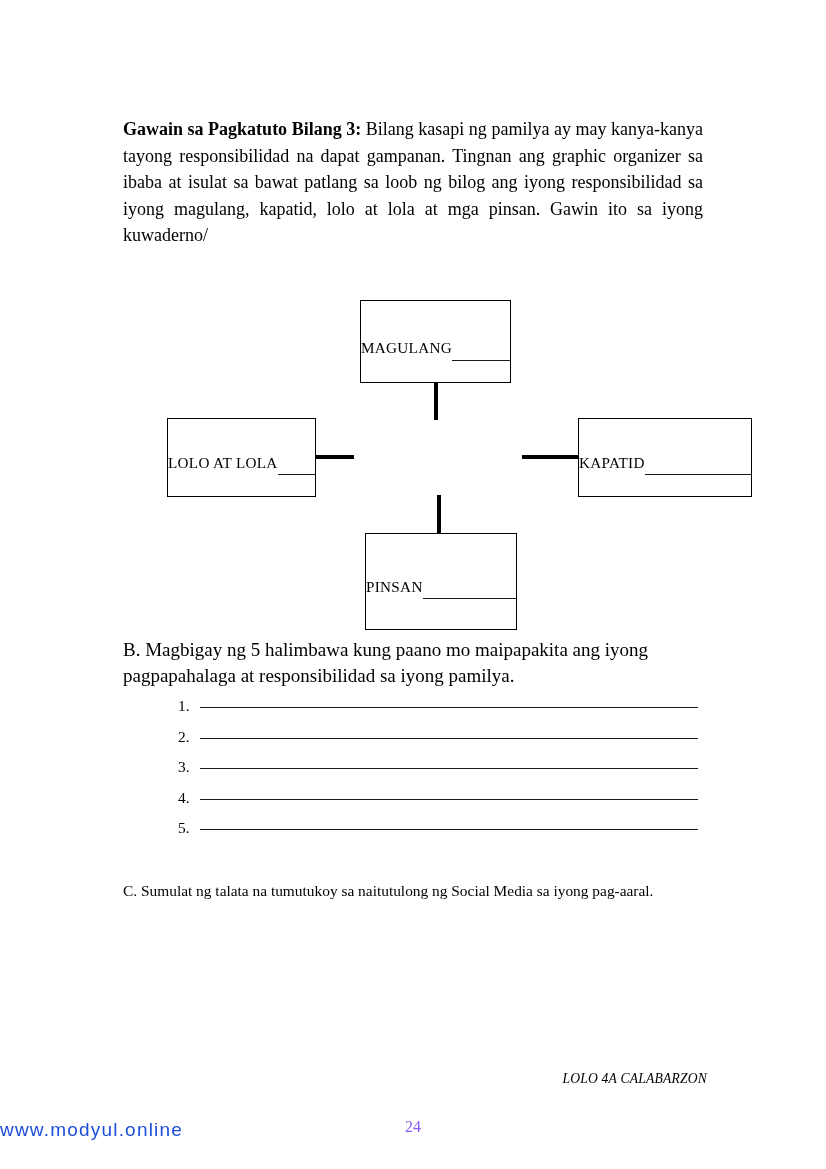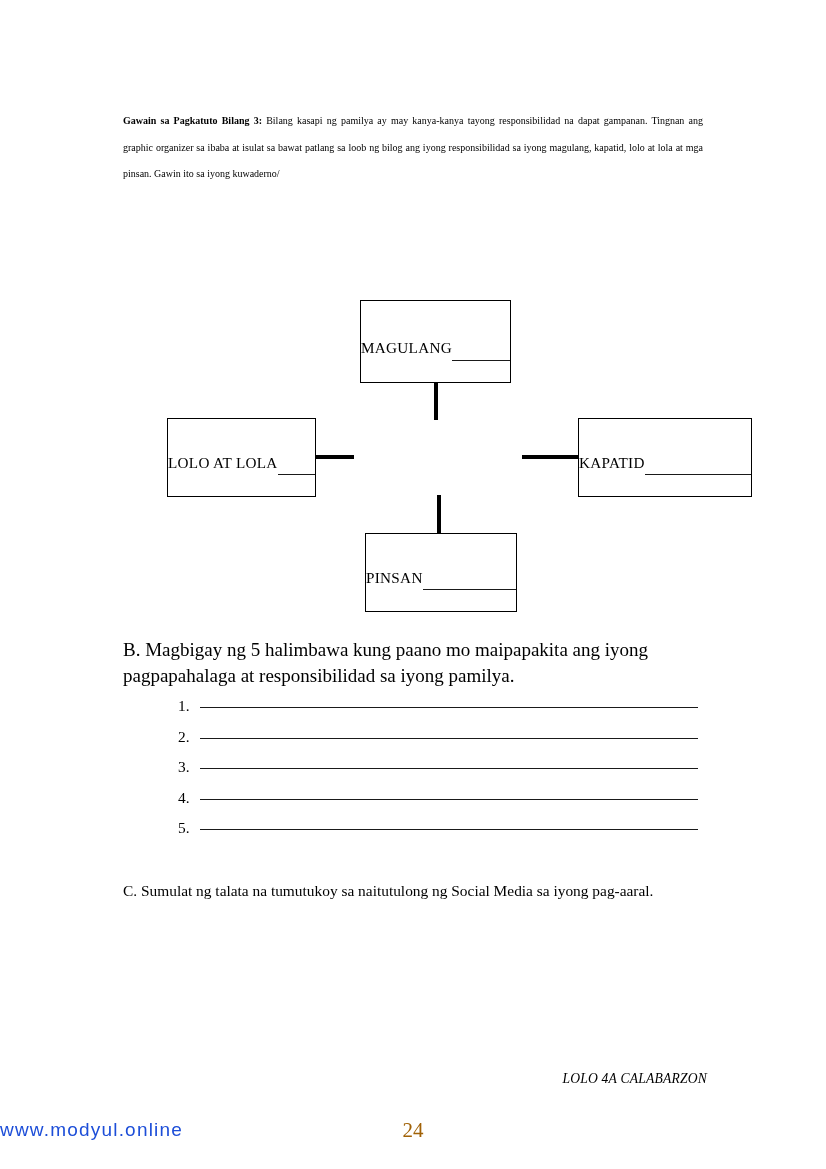--- a/index.html
+++ b/index.html
@@ -15,21 +15,21 @@
     color: #000000;
     overflow: hidden;
   }
 
   
   .intro {
     position: absolute;
     left: 123px;
     top: 98px;
     width: 580px;
-    font-size: 10px;
+    font-size: 18px;
     line-height: 26.5px;
     text-align: justify;
     text-justify: inter-word;
   }
   .intro .lead {
     font-weight: bold;
   }
 
   
   .organizer {
@@ -76,21 +76,21 @@
   }
   .node-lolo .blank { width: 112px; margin-top: 23px; }
 
   .node-kapatid {
     left: 578px; top: 418px; width: 174px; height: 79px;
     padding-top: 10px;
   }
   .node-kapatid .blank { width: 112px; margin-top: 23px; }
 
   .node-pinsan {
-    left: 365px; top: 533px; width: 152px; height: 79px;
+    left: 365px; top: 533px; width: 152px; height: 97px;
     padding-top: 10px;
   }
   .node-pinsan .blank { width: 100px; margin-top: 23px; }
 
   
   .node-center {
     left: 352px; top: 418px; width: 172px; height: 79px;
     border: 2.6px solid #000000;
     justify-content: center;
     z-index: 3;
@@ -178,22 +178,22 @@
     letter-spacing: 1.2px;
     font-family: "Liberation Sans", "DejaVu Sans", sans-serif;
     z-index: 1;
   }
   .page-number {
     position: absolute;
     left: 0;
     top: 1118px;
     width: 826px;
     text-align: center;
-    font-size: 21px;
-    color: #a16207;
+    font-size: 16px;
+    color: #8b5cf6;
     z-index: 2;
   }
 </style>
 </head>
 <body>
 
 <p class="intro"><span class="lead">Gawain sa Pagkatuto Bilang 3:</span><span> Bilang kasapi ng pamilya ay may kanya-kanya tayong responsibilidad na dapat gampanan. Tingnan ang graphic organizer sa ibaba at isulat sa bawat patlang sa loob ng bilog ang iyong responsibilidad sa iyong magulang, kapatid, lolo at lola at mga pinsan. Gawin ito sa iyong kuwaderno/</span></p>
 
 <div class="organizer">
 

